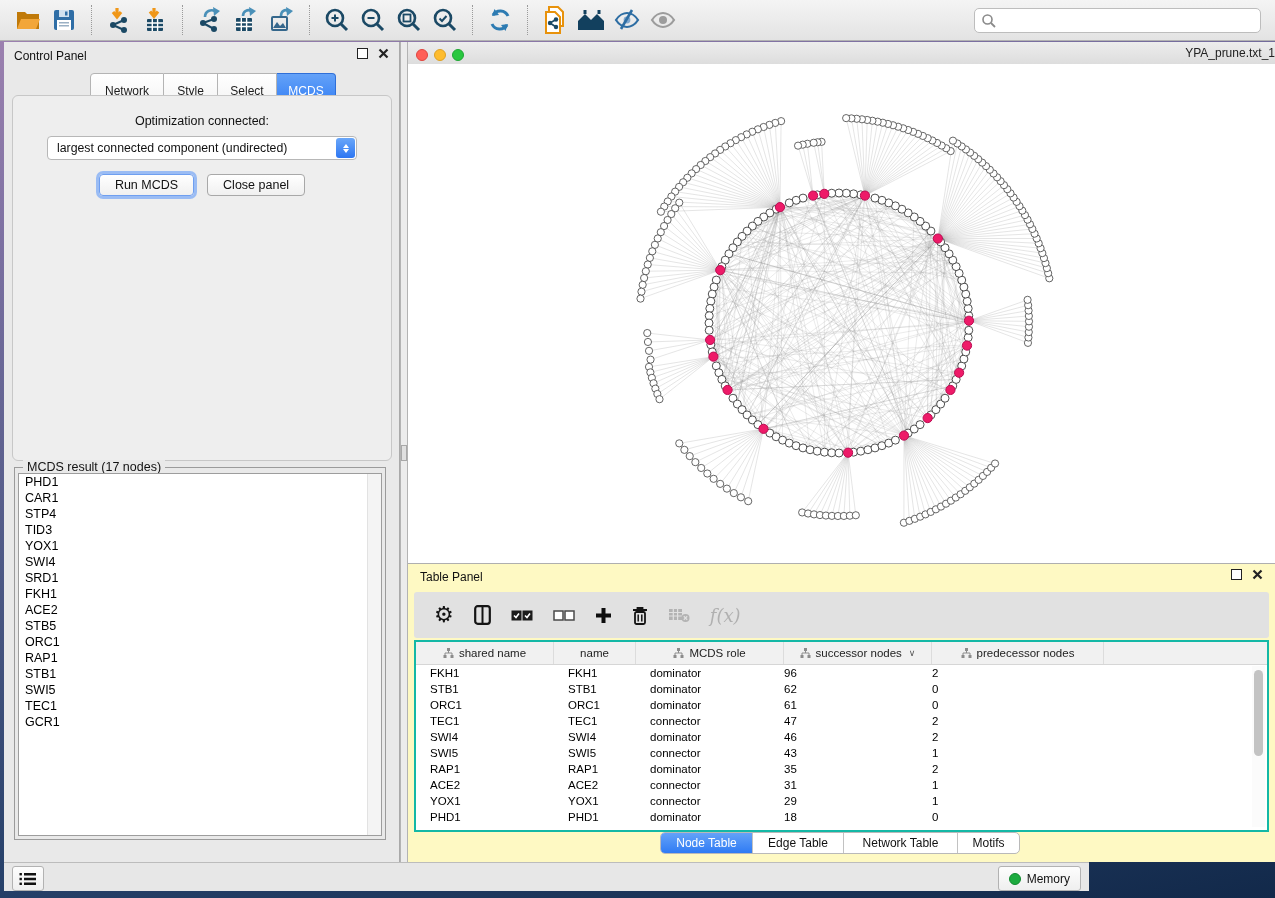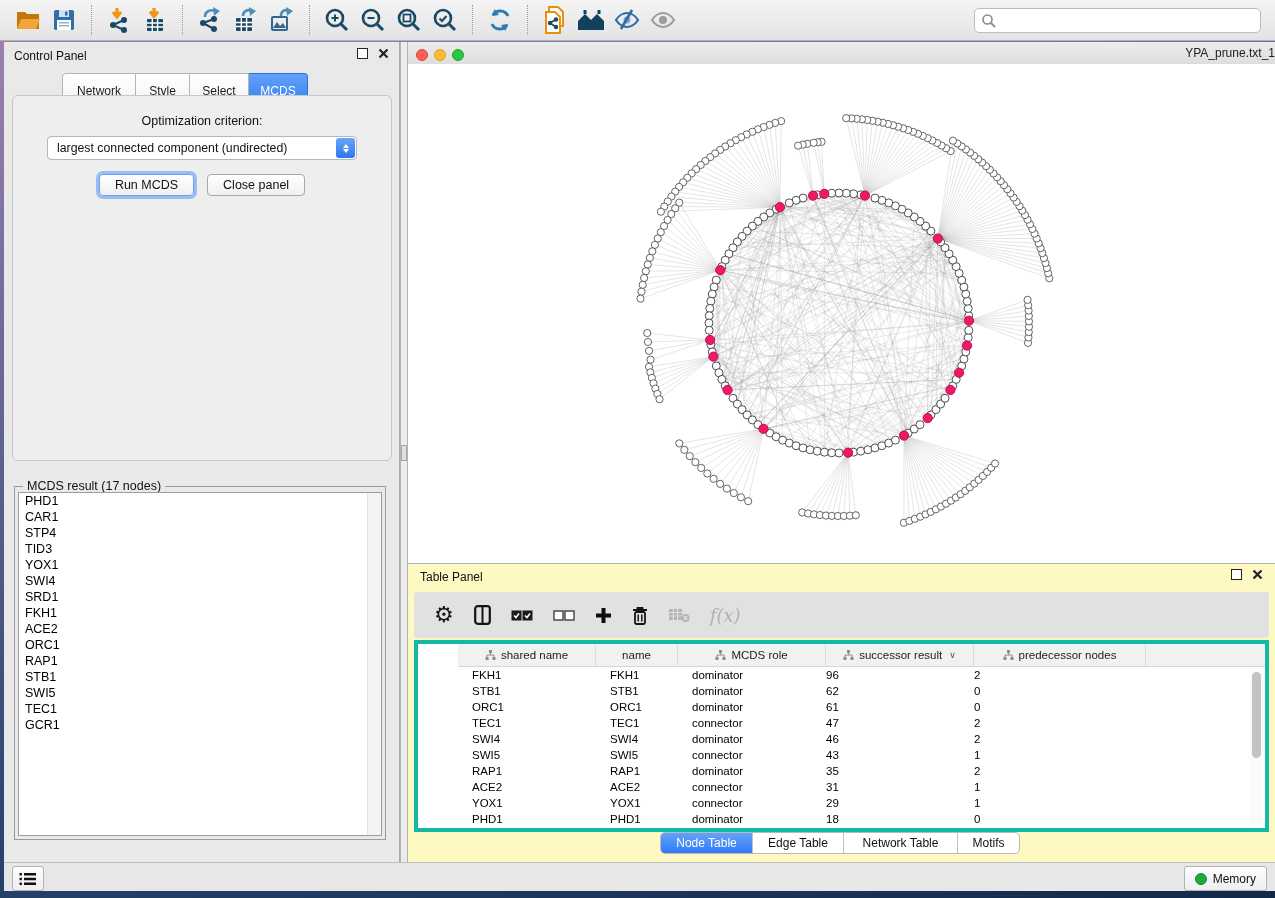--- a/index.html
+++ b/index.html
@@ -16,40 +16,40 @@
   .tbi{width:30px;height:30px;display:flex;align-items:center;justify-content:center;margin:0 3px;}
   .tbsep{width:0;height:30px;border-left:1px dotted #9a9a9a;margin:0 9px;}
   #searchbox{position:absolute;right:14px;top:8px;width:287px;height:25px;background:#fff;
     border:1px solid #bdbdbd;border-radius:5px;display:flex;align-items:center;box-sizing:border-box;padding-left:6px;}
   #searchbox input{border:none;outline:none;flex:1;font-size:12px;font-family:"Liberation Sans",sans-serif;background:transparent;}
   
   #cpanel{left:4px;top:42px;width:396px;height:820px;background:#e9e9e9;border-right:1px solid #a9a9a9;box-sizing:border-box;}
   #cp-title{left:10px;top:7px;font-size:12px;color:#111;}
   .winicons{position:absolute;right:10px;top:6px;display:flex;gap:10px;align-items:center;}
   .float-ic{width:9px;height:9px;border:1.5px solid #222;background:#fff;}
-  #cp-tabs{left:58px;top:31px;display:flex;height:36px;}
+  #cp-tabs{left:86px;top:31px;display:flex;height:36px;}
   .ctab{box-sizing:border-box;border:1px solid #b4b4b4;border-left:none;background:linear-gradient(#ffffff,#f2f2f2);
     font-size:12px;color:#1c1c1c;display:flex;align-items:center;justify-content:center;}
   .ctab:first-child{border-left:1px solid #b4b4b4;border-radius:4px 0 0 4px;}
   .ctab:last-child{border-radius:0 4px 4px 0;}
   .ctab.active{background:linear-gradient(#64a2f8,#2f7bf4);color:#fff;border-color:#2f6fd8;}
   #cp-card{left:8px;top:53px;width:378px;height:364px;background:#eeeeee;border:1px solid #c7c7c7;border-radius:6px;}
   #opt-label{left:0;right:0;top:18px;text-align:center;font-size:12.5px;color:#111;}
   #criterion{left:34px;right:34px;top:40px;height:24px;background:#fff;border:1px solid #b7b7b7;border-radius:4px;
     display:flex;align-items:center;box-sizing:border-box;}
   #criterion .val{flex:1;font-size:12.3px;color:#111;padding-left:9px;white-space:nowrap;}
   #criterion .stepper{width:19px;height:20px;margin:1px 1px 1px 0;border-radius:3px;
     background:linear-gradient(#6aa7f9,#2d76f2);display:flex;flex-direction:column;align-items:center;justify-content:center;gap:1px;}
   .chv{width:0;height:0;border-left:3.5px solid transparent;border-right:3.5px solid transparent;}
   .chv.up{border-bottom:4px solid #fff;} .chv.dn{border-top:4px solid #fff;}
   #cp-buttons{left:0;right:0;top:78px;display:flex;justify-content:center;gap:13px;}
   .btn{font-size:12.5px;color:#111;background:linear-gradient(#ffffff,#f0f0f0);border:1px solid #a8a8a8;
     border-radius:4px;padding:3px 15px;font-family:"Liberation Sans",sans-serif;}
   .btn.focus{box-shadow:0 0 0 3px rgba(86,148,250,.55);border-color:#6f9ff0;}
-  #mcds-group{left:10px;right:13px;top:425px;bottom:22px;border:1px solid #9b9b9b;margin-top:19px;}
+  #mcds-group{left:10px;right:13px;top:425px;bottom:22px;border:1px solid #9b9b9b;}
   #mcds-legend{position:absolute;top:-8px;left:8px;background:#e9e9e9;padding:0 4px;font-size:12.5px;color:#111;}
   #mcds-list{position:absolute;left:3px;right:3px;top:5px;bottom:3px;background:#fff;border:1px solid #9d9d9d;overflow:hidden;}
   #mcds-scroll{position:absolute;right:0;top:0;bottom:0;width:13px;background:#f4f4f4;border-left:1px solid #e2e2e2;}
   .mcds-item{font-size:12.5px;line-height:16px;padding-left:6px;color:#000;}
   
   #vsplit{left:400px;top:42px;width:8px;height:820px;background:#ececec;border-left:1px solid #b3b3b3;border-right:1px solid #b3b3b3;box-sizing:border-box;}
   #vsplit .grip{position:absolute;left:0;right:0;top:403px;height:16px;background:#e0e0e0;border:1px solid #a8a8a8;box-sizing:border-box;}
   
   #netwin{left:408px;top:42px;width:867px;height:521px;background:#fff;}
   #net-titlebar{left:0;top:0;right:0;height:22px;background:linear-gradient(#ededed,#dddddd);border-bottom:1px solid #b4b4b4;}
@@ -62,38 +62,38 @@
   .lf{fill:#fff;stroke:#4a4a4a;stroke-width:.85;}
   .hub{fill:#EE1A68;stroke:#bb0d53;stroke-width:1;}
   
   #tpanel{left:408px;top:563px;width:867px;height:299px;background:#fef9c3;border-top:1px solid #afafaf;box-sizing:border-box;}
   #tp-title{left:12px;top:6px;font-size:12px;color:#111;}
   #tp-toolbar{left:6px;right:6px;top:28px;height:46px;background:#e1e1e1;border-radius:3px;
     display:flex;align-items:center;gap:20px;padding-left:20px;box-sizing:border-box;}
   .tpi{display:flex;align-items:center;justify-content:center;height:26px;}
   .gear{font-size:22px;color:#141414;line-height:22px;font-family:"DejaVu Sans",sans-serif;}
   .fx{font-family:"DejaVu Serif",serif;font-style:italic;font-size:18px;color:#b0b0b0;}
-  #tbl{left:6px;right:6px;top:76px;bottom:30px;background:#fff;border:4px solid #14b8a6;box-sizing:border-box;overflow:hidden;padding-left:40px;}
+  #tbl{left:6px;right:6px;top:76px;bottom:30px;background:#fff;border:2px solid #14b8a6;box-sizing:border-box;overflow:hidden;}
   .trow{display:grid;grid-template-columns:138px 82px 148px 148px 172px 1fr;}
   #tbl-head{height:22px;background:#f1f1f1;border-bottom:1px solid #d6d6d6;}
   .hcell{display:flex;align-items:center;justify-content:center;gap:5px;font-size:11.5px;color:#222;
     border-right:1px solid #dcdcdc;overflow:hidden;}
   .hcell.nob{border-right:none;}
   .sortv{font-size:9px;color:#555;margin-left:2px;}
   .brow{height:16px;}
   .bcell{font-size:11.5px;color:#000;line-height:16px;padding-left:14px;overflow:hidden;white-space:nowrap;}
   .bcell.num{text-align:left;padding-left:0;padding-right:12px;}
   #tbl-scroll{position:absolute;right:2px;top:24px;bottom:3px;width:13px;background:#fbfbfb;}
   #tbl-thumb{position:absolute;right:2px;top:4px;width:9px;height:86px;border-radius:5px;background:#c3c3c3;}
   #bottom-tabs{left:252px;bottom:8px;display:flex;height:20px;background:#fff;border:1px solid #b9b9b9;border-radius:5px;overflow:hidden;}
   .btab{box-sizing:border-box;font-size:12px;color:#111;display:flex;align-items:center;justify-content:center;border-right:1px solid #c2c2c2;}
   .btab:last-child{border-right:none;}
   .btab.active{background:linear-gradient(#64a2f8,#2f7bf4);color:#fff;}
   
-  #statusbar{left:4px;top:862px;width:1271px;height:29px;background:#e7e7e7;border-top:1px solid #bcbcbc;box-sizing:border-box;}
+  #statusbar{left:4px;top:862px;width:1085px;height:29px;background:#e7e7e7;border-top:1px solid #bcbcbc;box-sizing:border-box;}
   #list-btn{position:absolute;left:8px;top:3px;width:30px;height:23px;background:linear-gradient(#fdfdfd,#efefef);
     border:1px solid #b2b2b2;border-radius:3px;display:flex;align-items:center;justify-content:center;}
   #memory-btn{position:absolute;right:8px;top:3px;height:23px;background:linear-gradient(#fdfdfd,#efefef);
     border:1px solid #b2b2b2;border-radius:3px;display:flex;align-items:center;gap:6px;padding:0 10px;font-size:12px;color:#111;}
   .greendot{width:10px;height:10px;border-radius:50%;background:#1cab3f;border:1px solid #128a30;}
 </style>
 </head>
 <body>
 
 <div id="toolbar" class="abs">
@@ -249,21 +249,21 @@
         <path d="M1.5 1.5l8 8M9.5 1.5l-8 8" stroke="#222" stroke-width="2.2"></path>
       </svg>
   </div>
   <div id="cp-tabs" class="abs">
       <div class="ctab" style="width: 74px;">Network</div>
       <div class="ctab" style="width: 54px;">Style</div>
       <div class="ctab" style="width: 59px;">Select</div>
       <div class="ctab active" style="width: 59px;">MCDS</div>
     </div>
   <div id="cp-card" class="abs">
-    <div id="opt-label" class="abs">Optimization criterion:</div>
+    <div id="opt-label" class="abs">Optimization connected:</div>
     <div id="criterion" class="abs">
       <span class="val">largest connected component (undirected)</span>
       <span class="stepper">
           <span class="chv up"></span>
           <span class="chv dn"></span>
         </span>
     </div>
     <div id="cp-buttons" class="abs">
       <button class="btn focus">Run MCDS</button>
       <button class="btn">Close panel</button>
@@ -275,20 +275,21 @@
       <div id="mcds-scroll"></div>
     <div class="mcds-item">PHD1</div>
         <div class="mcds-item">CAR1</div>
         <div class="mcds-item">STP4</div>
         <div class="mcds-item">TID3</div>
         <div class="mcds-item">YOX1</div>
         <div class="mcds-item">SWI4</div>
         <div class="mcds-item">SRD1</div>
         <div class="mcds-item">FKH1</div>
         <div class="mcds-item">ACE2</div>
+        <div class="mcds-item">STB5</div>
         <div class="mcds-item">ORC1</div>
         <div class="mcds-item">RAP1</div>
         <div class="mcds-item">STB1</div>
         <div class="mcds-item">SWI5</div>
         <div class="mcds-item">TEC1</div>
         <div class="mcds-item">GCR1</div>
       </div>
   </div>
 </div>
 
@@ -1162,21 +1163,21 @@
           </svg>
           <span>MCDS role</span>
         </div>
         <div class="hcell">
           <svg width="11" height="10" viewBox="0 0 11 10">
             <path d="M5.5 3v2M2 7V5h7v2" stroke="#8c8c8c" fill="none"></path>
             <rect x="4" y="0" width="3" height="3" fill="#8c8c8c"></rect>
             <rect x="0.5" y="7" width="3" height="3" fill="#8c8c8c"></rect>
             <rect x="7.5" y="7" width="3" height="3" fill="#8c8c8c"></rect>
           </svg>
-          <span>successor result</span>
+          <span>successor nodes</span>
           <span class="sortv">∨</span>
         </div>
         <div class="hcell">
           <svg width="11" height="10" viewBox="0 0 11 10">
             <path d="M5.5 3v2M2 7V5h7v2" stroke="#8c8c8c" fill="none"></path>
             <rect x="4" y="0" width="3" height="3" fill="#8c8c8c"></rect>
             <rect x="0.5" y="7" width="3" height="3" fill="#8c8c8c"></rect>
             <rect x="7.5" y="7" width="3" height="3" fill="#8c8c8c"></rect>
           </svg>
           <span>predecessor nodes</span>

